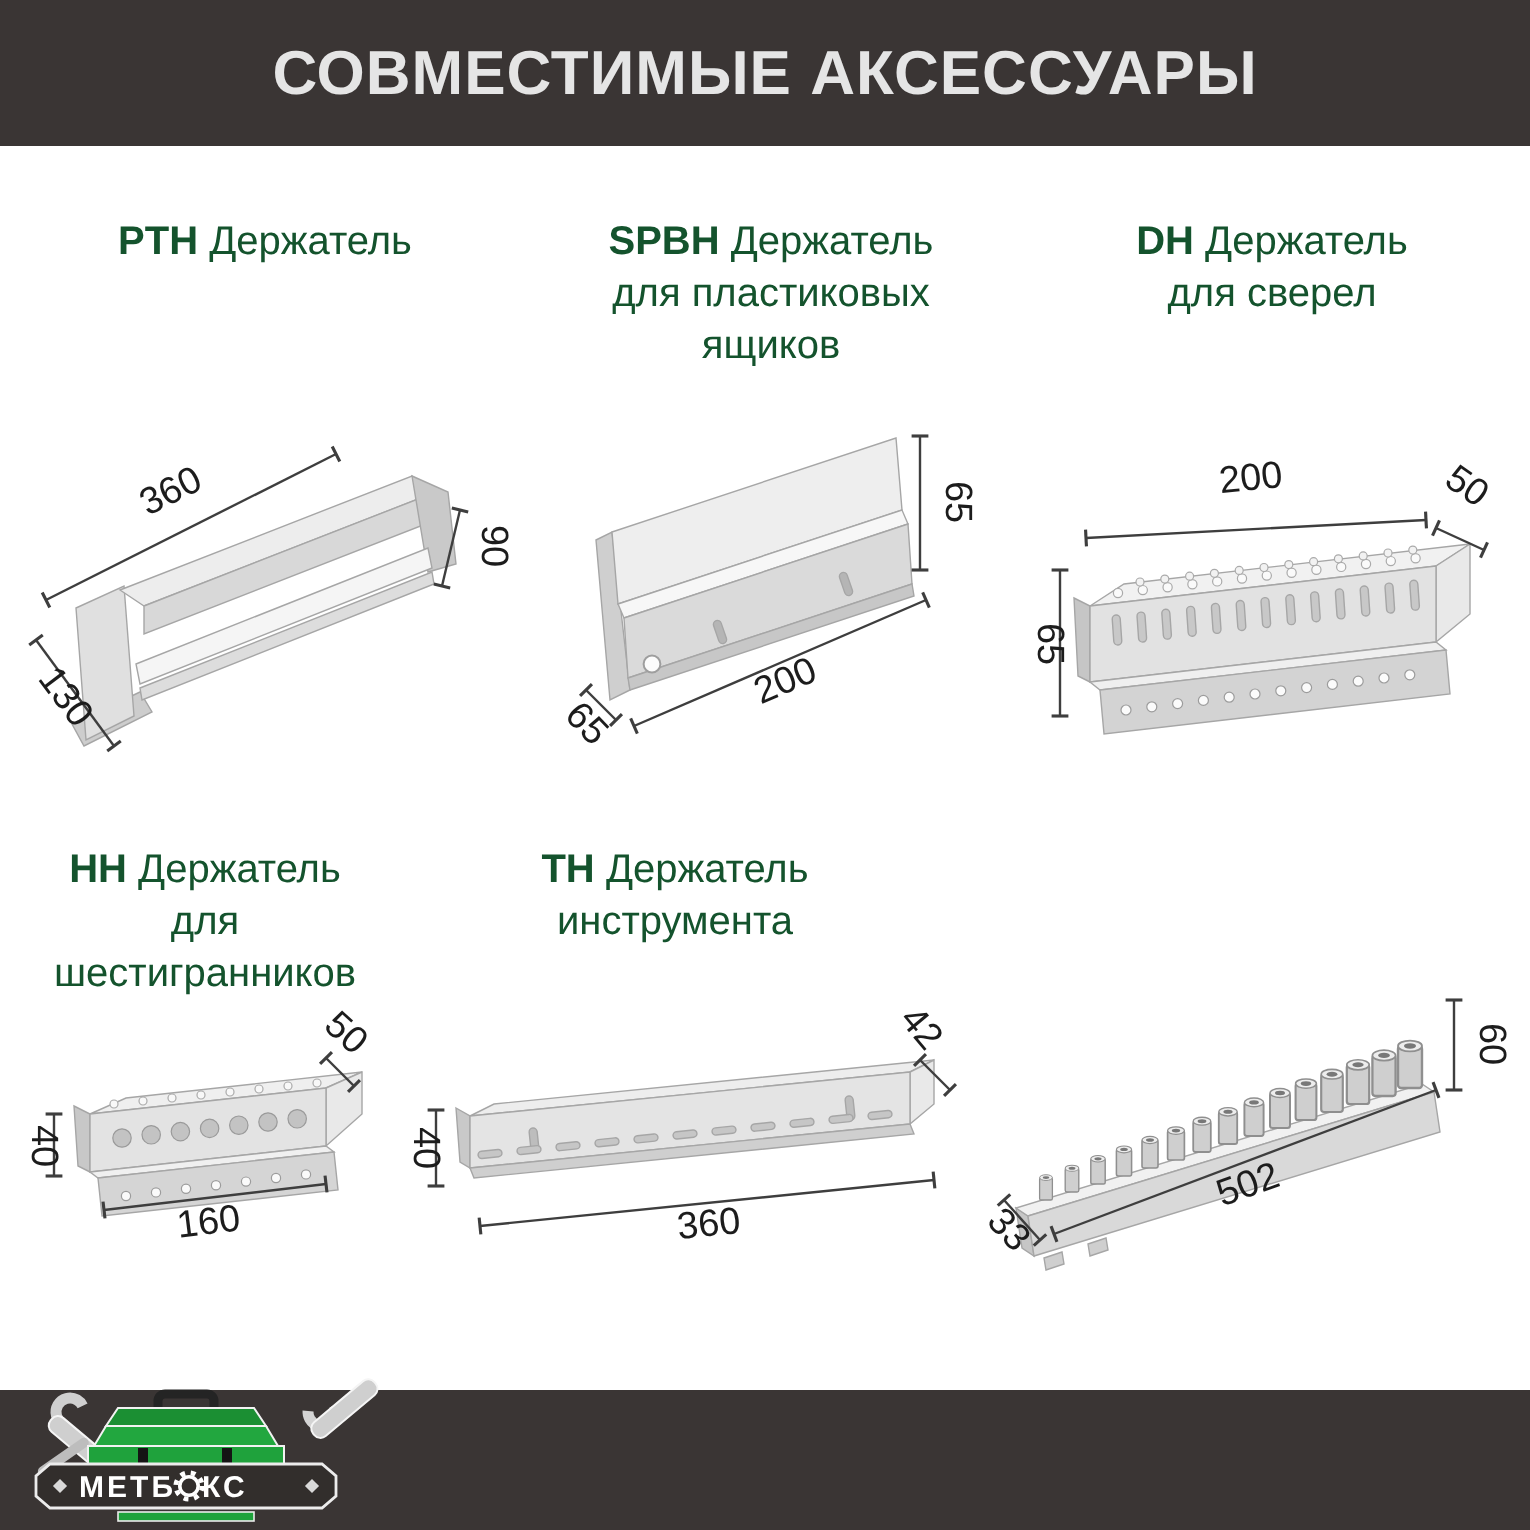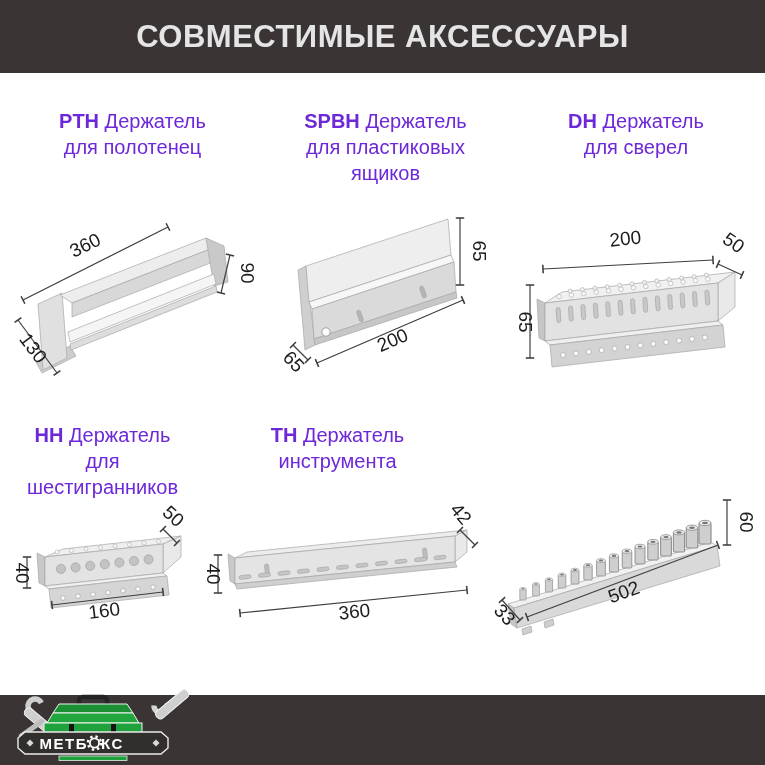--- a/index.html
+++ b/index.html
@@ -1,21 +1,21 @@
 <!DOCTYPE html>
 <html><head>
 <meta charset="utf-8">
 <style>
   html,body{margin:0;padding:0;background:#ffffff;}
   .page{position:relative;width:765px;height:765px;background:#ffffff;overflow:hidden;
         font-family:"Liberation Sans",sans-serif;}
   .topbar{position:absolute;left:0;top:0;width:765px;height:73px;display:flex;
           align-items:center;justify-content:center;}
   .topbar h1{margin:0;color:#e5e5e5;font-size:31px;font-weight:800;letter-spacing:.5px;}
-  .ptitle{position:absolute;text-align:center;font-size:20px;color:#6d28d9;line-height:26px;}
+  .ptitle{position:absolute;text-align:center;font-size:20px;color:#14532d;line-height:26px;}
   .ptitle .code{font-weight:700;}
   .trest{white-space:pre-line;}
   .fig{position:absolute;}
   svg{overflow:visible;display:block;}
   svg text.dim{font-family:"Liberation Sans",sans-serif;font-size:19px;fill:#1c1c1c;text-anchor:middle;}
   .dimline{stroke:#3e3e3e;stroke-width:1.2;fill:none;
            marker-start:url(#tick);marker-end:url(#tick);}
   .body polygon,.body rect{stroke:#a6a6a6;stroke-width:.7;}
   .botbar{position:absolute;left:0;top:695px;width:765px;height:86px;}
   .logo-text{font-family:"Liberation Sans",sans-serif;font-weight:700;font-size:15px;
@@ -26,21 +26,20 @@
 
 <div class="page">
 
   <div class="topbar" style="background:#3a3534;">
     <h1>СОВМЕСТИМЫЕ АКСЕССУАРЫ</h1>
   </div>
 
   <div class="ptitle" style="left:10px;top:108px;width:245px;">
     <span class="code">PTH</span>
     <span>Держатель</span>
-    <div class="trest">для полотенец</div>
   </div>
   <div class="ptitle" style="left:512px;top:108px;width:248px;">
     <span class="code">DH</span>
     <span>Держатель</span>
     <div class="trest">для сверел</div>
   </div>
   <div class="ptitle" style="left:258px;top:108px;width:255px;">
     <span class="code">SPBH</span>
     <span>Держатель</span>
     <div class="trest">для пластиковых

